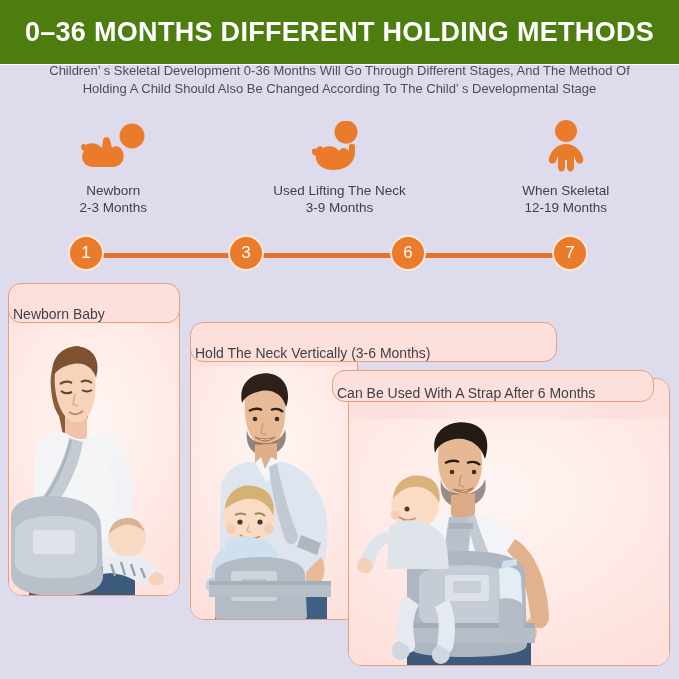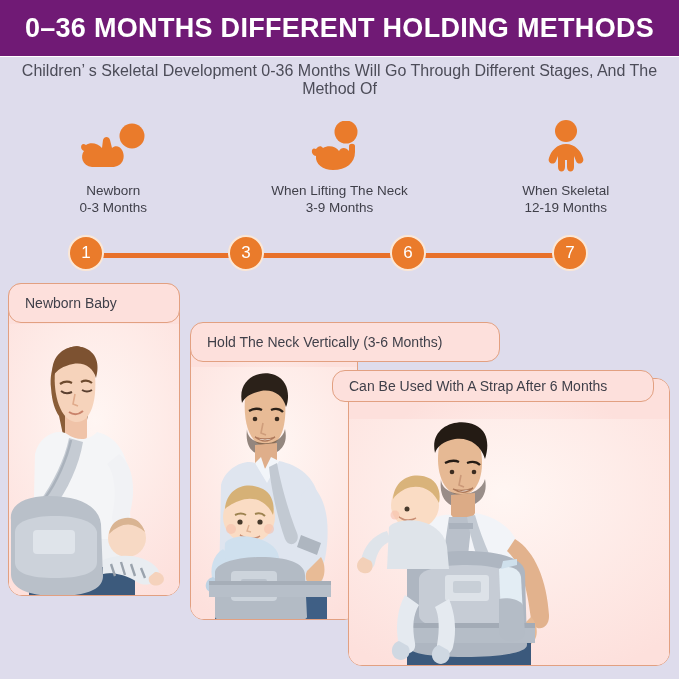--- a/index.html
+++ b/index.html
@@ -4,33 +4,33 @@
 <style>
   html,body{margin:0;padding:0;}
   body{
     width:679px;height:679px;
     background:#dedcec;
     font-family:"Liberation Sans","DejaVu Sans",sans-serif;
     overflow:hidden;position:relative;
   }
   
   #header-band{
-    position:absolute;left:0;top:0;width:679px;height:56px;
-    background:#701a75;
+    position:absolute;left:0;top:0;width:679px;height:64px;
+    background:#4d7c0f;
     display:flex;align-items:center;justify-content:center;
     box-shadow:0 1px 0 #ffffff;
   }
   #header-title{
     color:#ffffff;font-size:27px;font-weight:bold;
     letter-spacing:.3px;white-space:nowrap;
     font-family:"Liberation Sans","DejaVu Sans",sans-serif;
   }
   #subtitle-block{
     position:absolute;left:0;top:62px;width:679px;
-    text-align:center;color:#4c4c58;font-size:16px;line-height:18px;
+    text-align:center;color:#4c4c58;font-size:13px;line-height:18px;
   }
   .sub-line{display:block;}
 
   
   #stages{
     position:absolute;left:0;top:118px;width:679px;height:110px;
     display:flex;
   }
   .stage{
     flex:1 1 0;display:flex;flex-direction:column;
@@ -67,22 +67,22 @@
     border-radius:14px;
     box-sizing:border-box;
     overflow:hidden;
   }
   .card-title-bar{
     position:absolute;
     background:#fde0dc;
     border:1.4px solid #e2a081;
     border-radius:13px;
     box-sizing:border-box;
-    display:flex;align-items:center;
-    padding-left:16px;
+    display:flex;align-items:flex-end;
+    padding-left:4px;
   }
   .card-title-text{
     color:#3f3f49;font-size:14px;white-space:nowrap;
   }
   .photo{position:absolute;overflow:hidden;}
 
   
   .card::before{
     content:"";position:absolute;left:0;top:0;right:0;bottom:0;
     background:radial-gradient(ellipse at 50% 45%, #fff3f0 0%, #fde0dc 62%);
@@ -92,50 +92,51 @@
 </style>
 </head>
 <body>
 
 <div id="header-band">
   <div id="header-title">0–36 MONTHS DIFFERENT HOLDING METHODS</div>
 </div>
 
 <div id="subtitle-block">
   <span class="sub-line">Children’ s Skeletal Development 0-36 Months Will Go Through Different Stages, And The Method Of</span>
+  <span class="sub-line">Holding A Child Should Also Be Changed According To The Child’ s Developmental Stage</span>
 </div>
 
 <div id="stages">
 
   <div class="stage">
     <div class="stage-icon">
       <svg width="74" height="48" viewBox="0 0 74 48">
         <circle cx="56" cy="13" r="12.5" fill="#ea7b2b"></circle>
         <path d="M10 22 C5 18 3 26 8 28 C4 33 6 43 16 44 L36 44 C47 44 50 34 46 27
                  C44 23 39 22 36 25 L34 17 C33 13 28 13 27 17 L26 25
                  C22 20 14 19 10 22 Z" fill="#ea7b2b"></path>
       </svg>
     </div>
     <div class="stage-label">
       <span>Newborn</span>
-      <span class="l2">0-3 Months</span>
+      <span class="l2">2-3 Months</span>
     </div>
   </div>
 
   <div class="stage">
     <div class="stage-icon">
       <svg width="62" height="52" viewBox="0 0 62 52">
         <circle cx="38" cy="11" r="11.5" fill="#ea7b2b"></circle>
         <path d="M8 28 C3 25 2 34 8 35 C7 43 15 49 25 49 C38 49 47 42 47 31
                  L47 25 C47 22 41 22 41 25 L41 30 C38 26 33 26 31 30
                  C28 25 20 24 15 27 C13 24 10 25 8 28 Z" fill="#ea7b2b"></path>
       </svg>
     </div>
     <div class="stage-label">
-      <span>When Lifting The Neck</span>
+      <span>Used Lifting The Neck</span>
       <span class="l2">3-9 Months</span>
     </div>
   </div>
 
 
   <div class="stage">
     <div class="stage-icon">
       <svg width="52" height="54" viewBox="0 0 52 54">
         <circle cx="26" cy="11" r="11" fill="#ea7b2b"></circle>
         <path d="M26 24 C17 24 11 31 9 38 C7 43 14 46 16 41 L18 36 L18 47
@@ -287,21 +288,21 @@
       <path d="M92 96 C96 118 104 146 112 166 C116 176 104 182 100 172
                C92 150 86 120 84 100 Z" fill="#c2c9d2"></path>
       <path d="M116 168 l20 8 -4 12 -20 -8 Z" fill="#aeb6c0"></path>
 
       <path d="M24 214 L146 214 L146 230 L24 230 Z" fill="#b7bfc9"></path>
       <path d="M24 214 L146 214 L146 218 L24 218 Z" fill="#a6aeb8"></path>
     </svg>
   </div>
 
 </div>
-<div class="card-title-bar" style="left:190px;top:322px;width:310px;height:40px;z-index:6;">
+<div class="card-title-bar" style="left:190px;top:322px;width:367px;height:40px;z-index:6;">
   <span class="card-title-text">Hold The Neck Vertically (3-6 Months)</span>
 </div>
 
 <div class="card" style="left:348px;top:378px;width:322px;height:288px;z-index:4;">
 
   <div class="photo" style="left:0px;top:40px;width:322px;height:248px;">
     <svg width="322" height="248" viewBox="0 0 322 248">
       <defs>
         <radialGradient id="g3" cx="48%" cy="30%" r="78%">
           <stop offset="0%" stop-color="#fff6f3"></stop>

